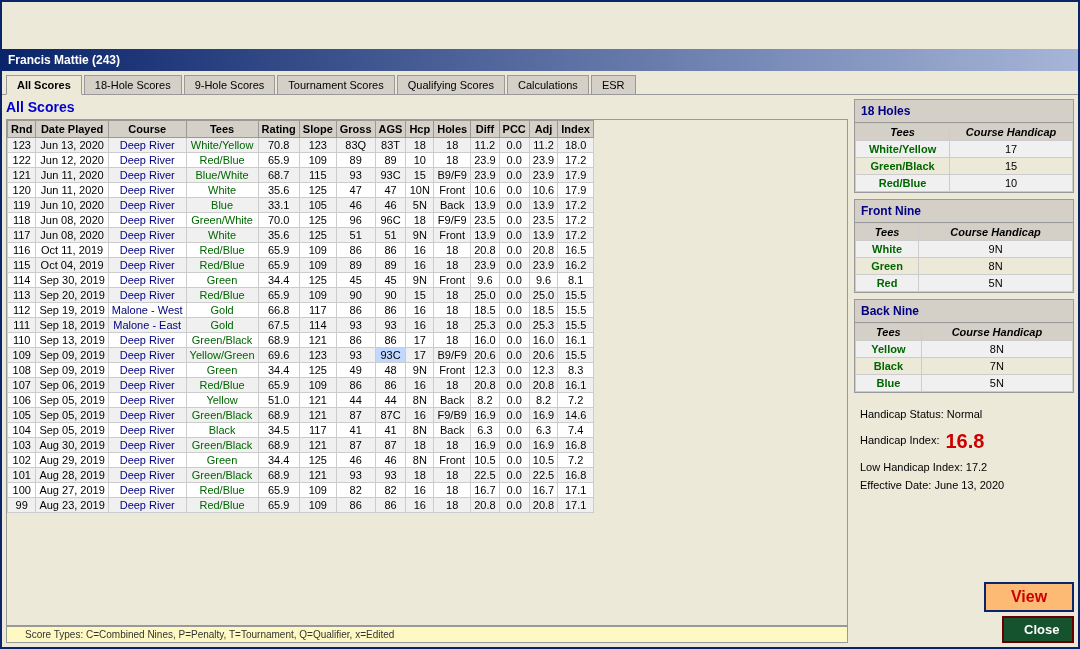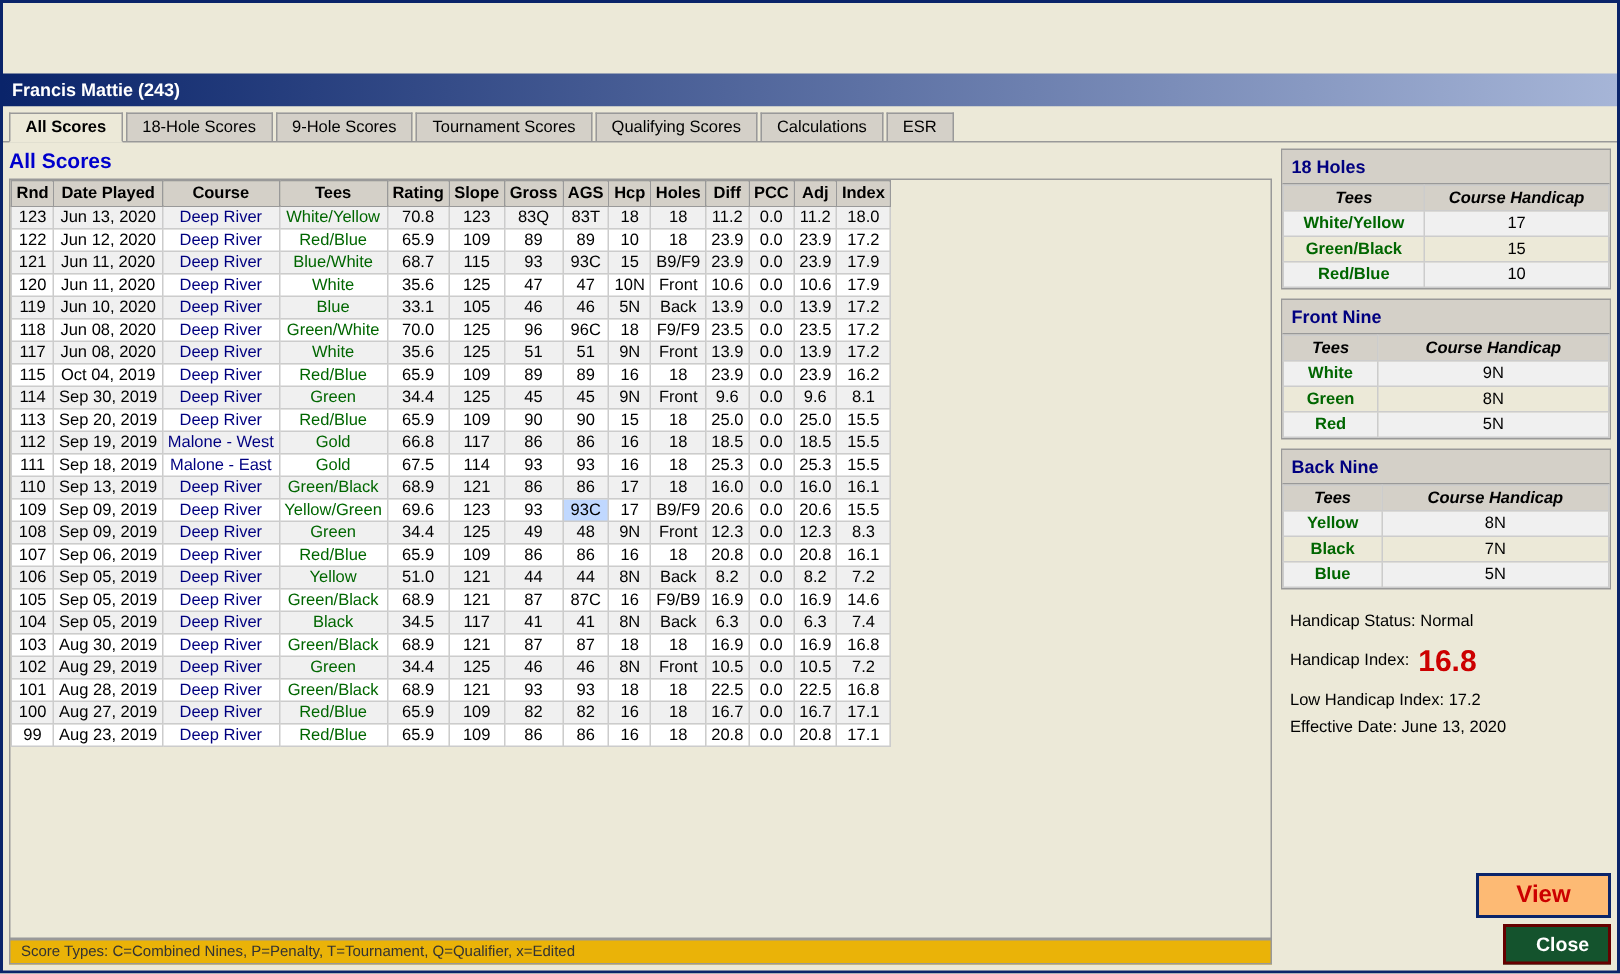--- a/index.html
+++ b/index.html
@@ -102,23 +102,23 @@
       text-align: center;
       white-space: nowrap;
     }
     .scores-table tbody tr:nth-child(odd) { background: #f0f0f0; }
     .scores-table tbody tr:nth-child(even) { background: white; }
     .col-course { color: #000080; }
     .col-tees { color: #006600; }
     .col-highlighted { background: #c0d8ff !important; border: 2px solid #0000ff; }
     .footer-note {
       font-size: 10px;
-      padding: 2px 7px;
+      padding: 2px 18px;
       border: 1px solid #999;
-      background: #eab308;
+      background: #fef9c3;
       color: #333;
     }
     .right-panel {
       width: 220px;
       display: flex;
       flex-direction: column;
       gap: 6px;
     }
     .right-section {
       border: 1px solid #999;
@@ -343,20 +343,36 @@
                   <td>51</td>
                   <td>51</td>
                   <td>9N</td>
                   <td>Front</td>
                   <td>13.9</td>
                   <td>0.0</td>
                   <td>13.9</td>
                   <td>17.2</td>
                 </tr>
                 <tr>
+                  <td>116</td>
+                  <td>Oct 11, 2019</td>
+                  <td class="col-course">Deep River</td>
+                  <td class="col-tees">Red/Blue</td>
+                  <td>65.9</td>
+                  <td>109</td>
+                  <td>86</td>
+                  <td>86</td>
+                  <td>16</td>
+                  <td>18</td>
+                  <td>20.8</td>
+                  <td>0.0</td>
+                  <td>20.8</td>
+                  <td>16.5</td>
+                </tr>
+                <tr>
                   <td>115</td>
                   <td>Oct 04, 2019</td>
                   <td class="col-course">Deep River</td>
                   <td class="col-tees">Red/Blue</td>
                   <td>65.9</td>
                   <td>109</td>
                   <td>89</td>
                   <td>89</td>
                   <td>16</td>
                   <td>18</td>

